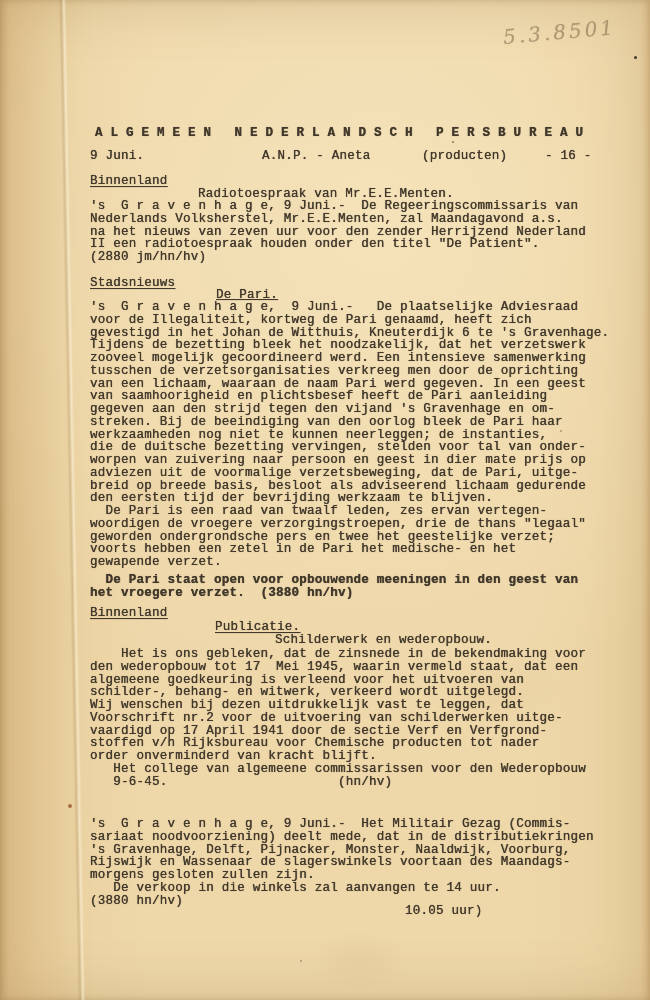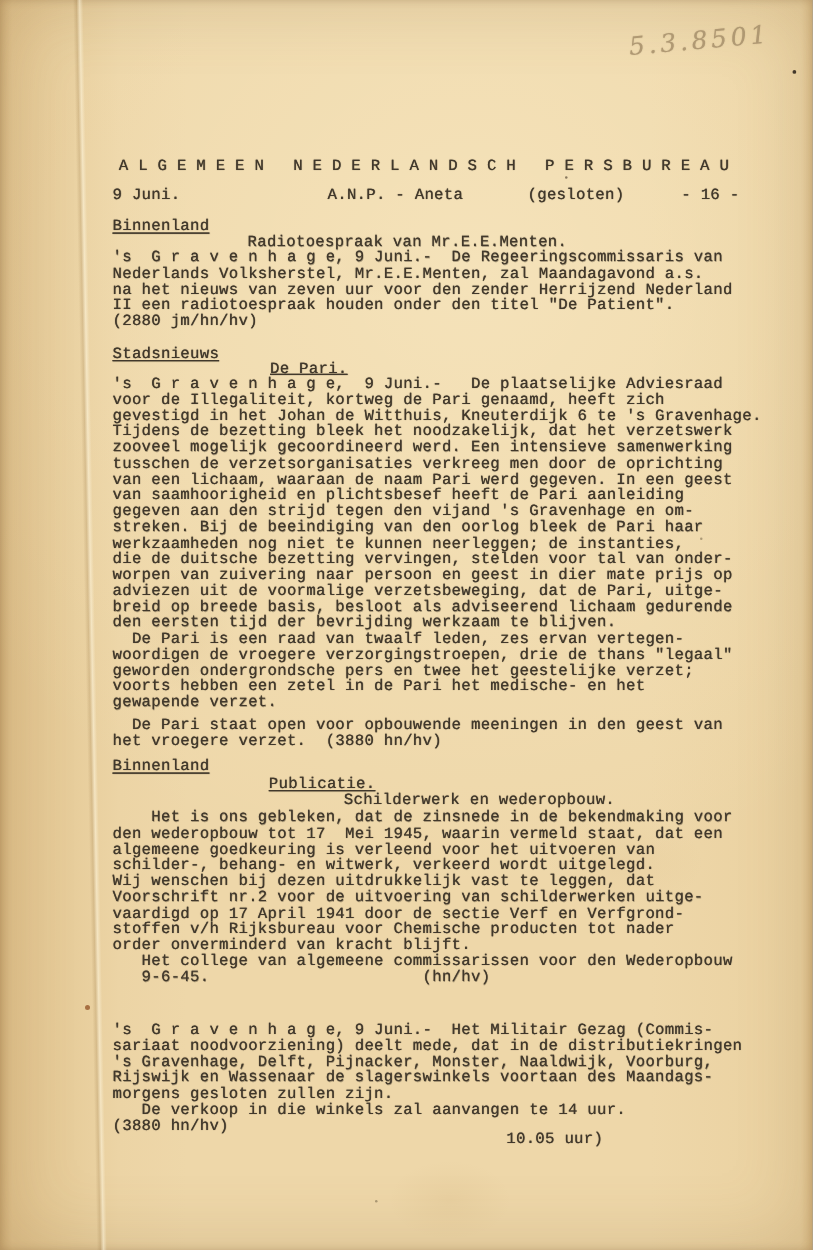--- a/index.html
+++ b/index.html
@@ -46,24 +46,24 @@
 </style>
 </head>
 <body>
 
 <div class="page">
 
   <div class="crease"></div>
 
   <div class="hand">5.3.8501</div>
 
-  <div class="t" style="left:95px;top:127px;">A L G E M E E N   N E D E R L A N D S C H   P E R S B U R E A U</div>
+  <div class="t" style="left:95px;top:127px;font-weight:bold;">A L G E M E E N   N E D E R L A N D S C H   P E R S B U R E A U</div>
   <div class="t" style="left:90px;top:150px;">9 Juni.</div>
   <div class="t" style="left:262px;top:150px;text-align:center;">A.N.P. - Aneta</div>
-  <div class="t" style="left:422px;top:150px;">(gesloten)</div>
+  <div class="t" style="left:422px;top:150px;">(producten)</div>
   <div class="t" style="left:518px;top:150px;margin-left:27px;">- 16 -</div>
 
   <div class="t u" style="left:90px;top:175px;">Binnenland</div>
   <div class="t" style="left:198px;top:188px;">Radiotoespraak van Mr.E.E.Menten.</div>
   <div class="t" style="left:90px;top:200px;">'s  G r a v e n h a g e, 9 Juni.-  De Regeeringscommissaris van
 Nederlands Volksherstel, Mr.E.E.Menten, zal Maandagavond a.s.
 na het nieuws van zeven uur voor den zender Herrijzend Nederland
 II een radiotoespraak houden onder den titel "De Patient".
 (2880 jm/hn/hv)</div>
 
@@ -83,21 +83,21 @@
 die de duitsche bezetting vervingen, stelden voor tal van onder-
 worpen van zuivering naar persoon en geest in dier mate prijs op
 adviezen uit de voormalige verzetsbeweging, dat de Pari, uitge-
 breid op breede basis, besloot als adviseerend lichaam gedurende
 den eersten tijd der bevrijding werkzaam te blijven.
   De Pari is een raad van twaalf leden, zes ervan vertegen-
 woordigen de vroegere verzorgingstroepen, drie de thans "legaal"
 geworden ondergrondsche pers en twee het geestelijke verzet;
 voorts hebben een zetel in de Pari het medische- en het
 gewapende verzet.</div>
-  <div class="t" style="left:90px;top:574px;">  De Pari staat open voor opbouwende meeningen in den geest van
+  <div class="t" style="left:90px;top:574px;font-weight:bold;">  De Pari staat open voor opbouwende meeningen in den geest van
 het vroegere verzet.  (3880 hn/hv)</div>
 
   <div class="t u" style="left:90px;top:607px;">Binnenland</div>
   <div class="t u" style="left:215px;top:621px;">Publicatie.</div>
   <div class="t" style="left:275px;top:634px;">Schilderwerk en wederopbouw.</div>
   <div class="t" style="left:90px;top:648px;">    Het is ons gebleken, dat de zinsnede in de bekendmaking voor
 den wederopbouw tot 17  Mei 1945, waarin vermeld staat, dat een
 algemeene goedkeuring is verleend voor het uitvoeren van
 schilder-, behang- en witwerk, verkeerd wordt uitgelegd.
 Wij wenschen bij dezen uitdrukkelijk vast te leggen, dat

